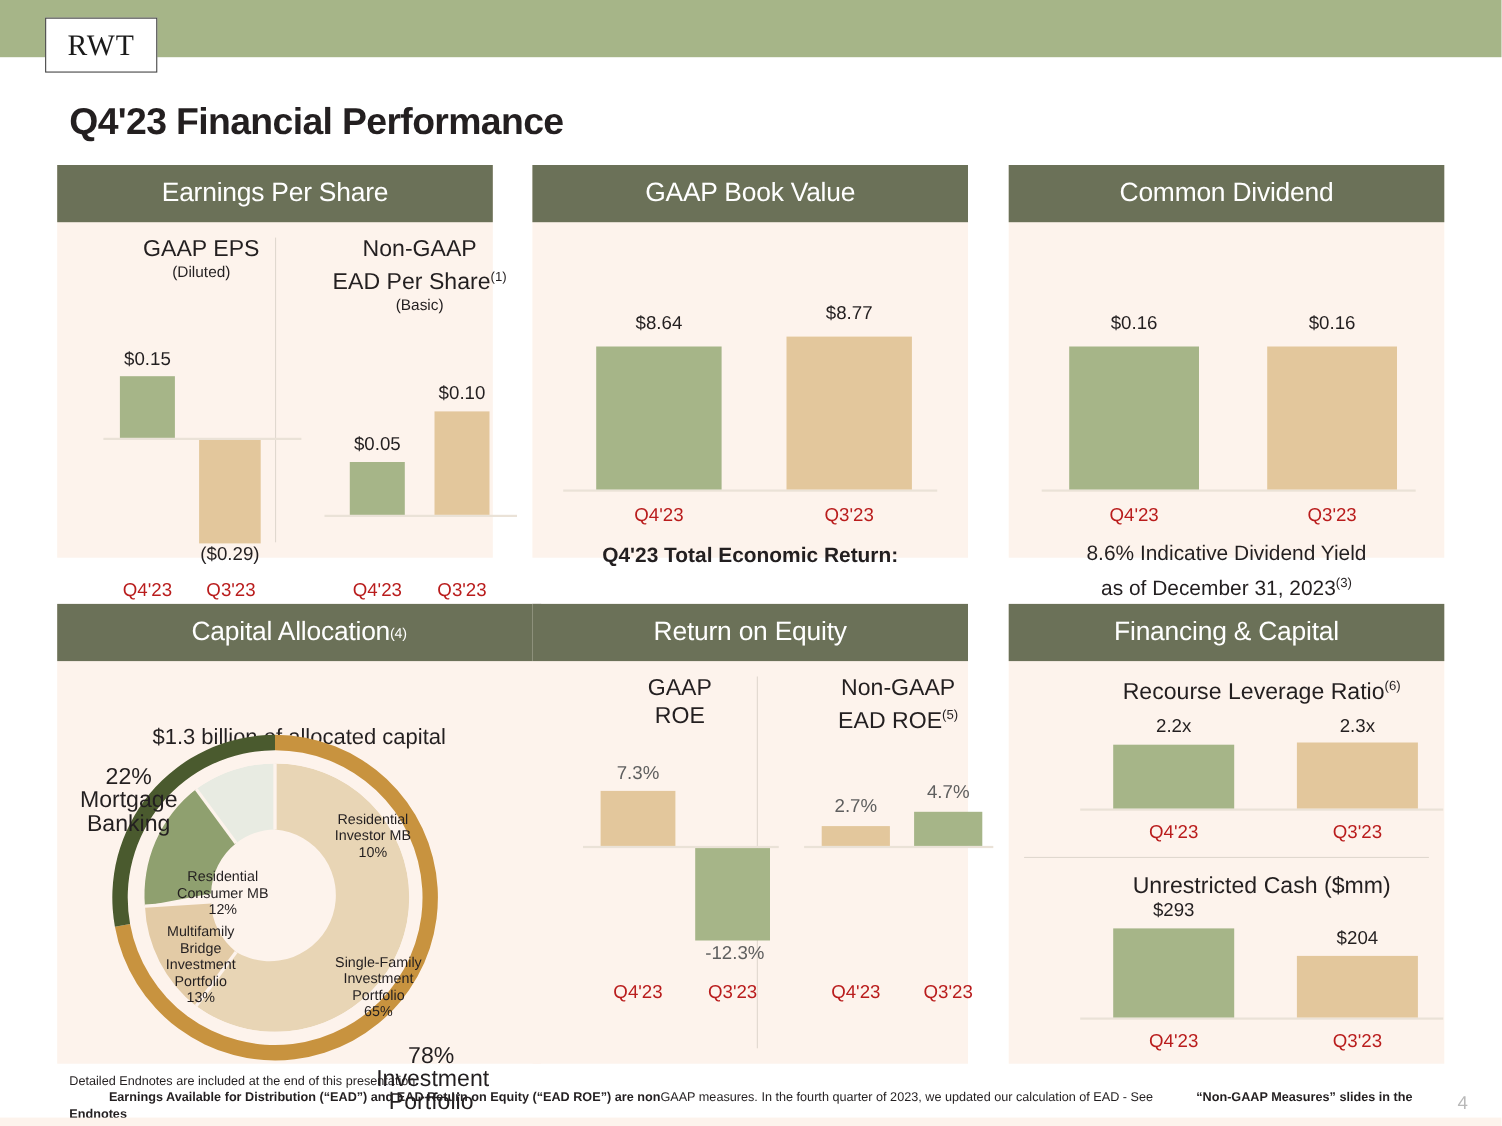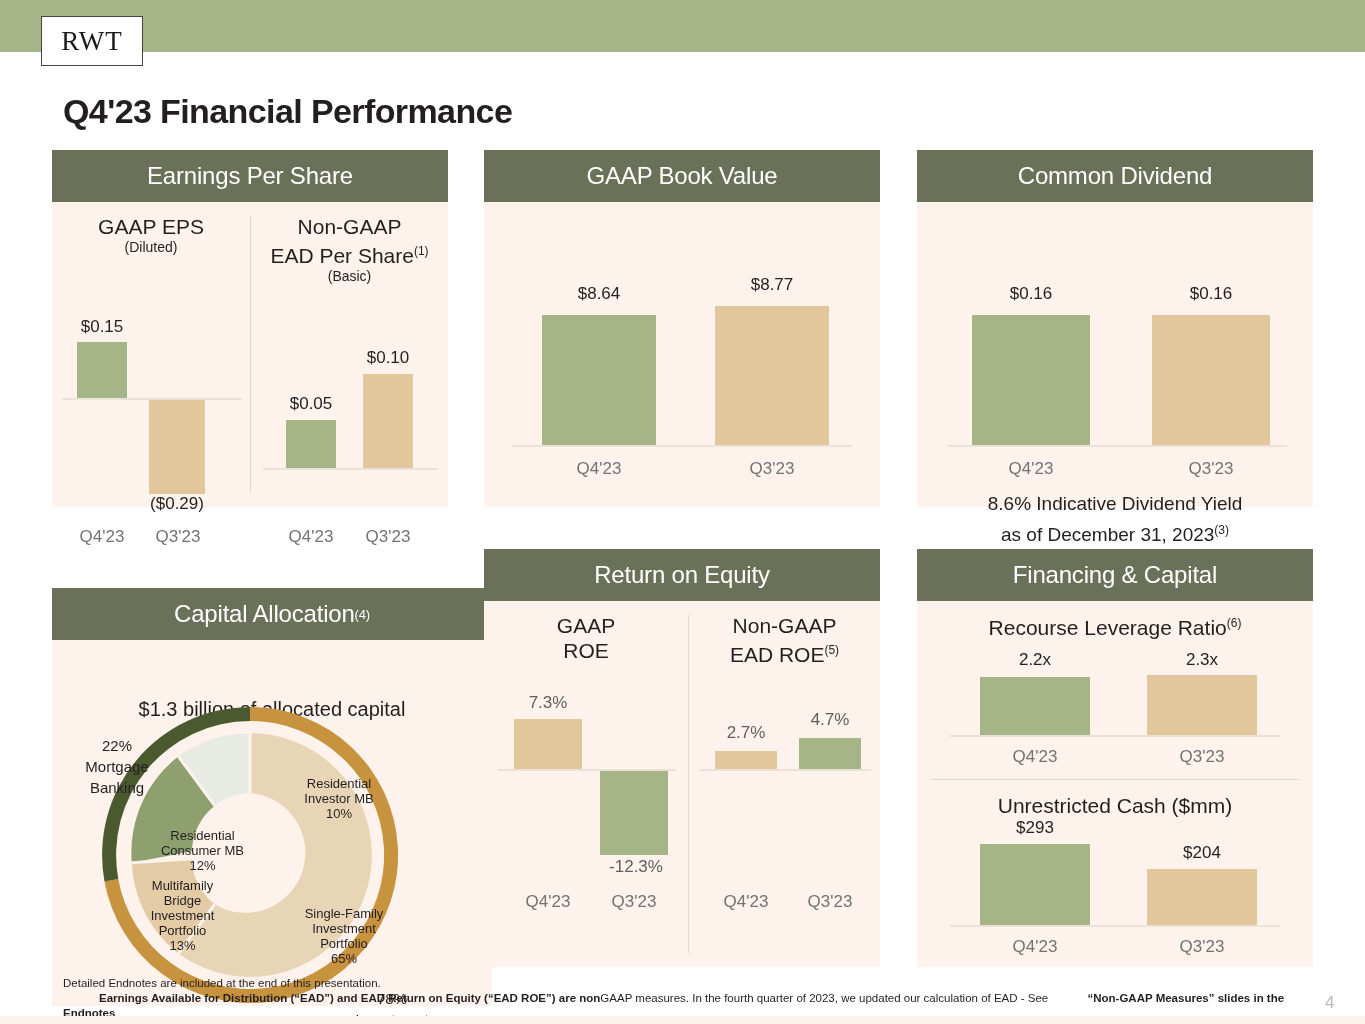--- a/index.html
+++ b/index.html
@@ -25,49 +25,49 @@
   .card-head{height:52px;background:#6b7158;color:#ffffff;display:flex;align-items:center;
         justify-content:center;font-size:24px;font-weight:400;letter-spacing:-0.2px;}
   .card-head sup{font-size:13px;vertical-align:super;}
   .card-body{position:relative;width:100%;}
 
   
   #card-eps{left:52px;top:150px;width:396px;height:357px;}
   #card-bv{left:484px;top:150px;width:396px;height:357px;}
   #card-div{left:917px;top:150px;width:396px;height:357px;}
   
-  #card-cap{left:52px;top:549px;width:440px;height:418px;margin-top:39px;}
+  #card-cap{left:52px;top:549px;width:440px;height:418px;}
   #card-roe{left:484px;top:549px;width:396px;height:418px;}
   #card-fin{left:917px;top:549px;width:396px;height:418px;}
 
   .vdiv{position:absolute;top:14px;bottom:14px;width:1px;background:#e0d8cf;}
   .hdiv{position:absolute;left:14px;right:14px;height:1px;background:#e0d8cf;}
 
-  .panel{position:absolute;top:0;height:100%;}
+  .panel{position:absolute;top:0;height:100%;margin-left:32px;}
   .panel-title{text-align:center;font-size:21px;line-height:25px;color:#231f20;}
   .panel-title .sub{font-size:14px;display:block;line-height:17px;}
   .panel-title sup{font-size:12px;}
 
   
   .chart{position:absolute;left:0;right:0;}
   .baseline{position:absolute;height:2px;background:#eae2d7;}
   .bar{position:absolute;}
   .bar.green{background:#a6b588;}
   .bar.tan{background:#e3c79c;}
   .vlabel{position:absolute;text-align:center;font-size:17px;color:#231f20;white-space:nowrap;}
-  .clabel{position:absolute;text-align:center;font-size:17px;color:#737373;white-space:nowrap;}
+  .clabel{position:absolute;text-align:center;font-size:17px;color:#b91c1c;white-space:nowrap;}
 
   .note{position:absolute;left:0;right:0;text-align:center;font-size:19px;line-height:24px;color:#231f20;}
   .note.bold{font-weight:bold;}
   .note sup{font-size:12px;}
 
   
   .donut-wrap{position:absolute;left:0;top:0;width:100%;height:100%;}
   .donut-caption{position:absolute;top:58px;left:0;right:0;text-align:center;font-size:20px;color:#231f20;}
-  .side-label{position:absolute;font-size:15px;line-height:21px;color:#231f20;text-align:center;}
+  .side-label{position:absolute;font-size:21px;line-height:21px;color:#231f20;text-align:center;}
   .seg-label{position:absolute;font-size:13px;line-height:15px;color:#231f20;text-align:center;white-space:nowrap;}
 
   
   .footnotes{position:absolute;left:63px;top:976px;width:1240px;font-size:11.5px;line-height:15px;color:#231f20;}
   .footnotes b{font-weight:bold;padding-left:36px;}
   .pagenum{position:absolute;left:1325px;top:993px;font-size:17px;color:#b9b9b9;}
   .bottomstrip{position:absolute;left:0;top:1016px;width:1365px;height:8px;background:#fdf3ec;}
 </style>
 </head>
 <body>
@@ -124,20 +124,21 @@
   <div class="card-body" style="height:305px">
     <div class="chart">
       <div class="baseline" style="left:28px;width:340px;top:243px;"></div>
       <div class="bar green" style="left:58px;width:114px;top:113px;height:130px;"></div>
       <div class="vlabel" style="left:55px;width:120px;top:82px;">$8.64</div>
       <div class="bar tan" style="left:231px;width:114px;top:104px;height:139px;"></div>
       <div class="vlabel" style="left:228px;width:120px;top:73px;">$8.77</div>
       <div class="clabel" style="left:55px;width:120px;top:257px;">Q4'23</div>
       <div class="clabel" style="left:228px;width:120px;top:257px;">Q3'23</div>
     </div>
+    <div class="note bold" style="top:292px;">Q4'23 Total Economic Return:</div>
   </div>
 </div>
 
 <div class="card" id="card-div">
   <div class="card-head">Common Dividend</div>
   <div class="card-body" style="height:270px">
     <div class="chart">
       <div class="baseline" style="left:30px;width:340px;top:243px;"></div>
       <div class="bar green" style="left:55px;width:118px;top:113px;height:130px;"></div>
       <div class="vlabel" style="left:52px;width:124px;top:82px;">$0.16</div>

